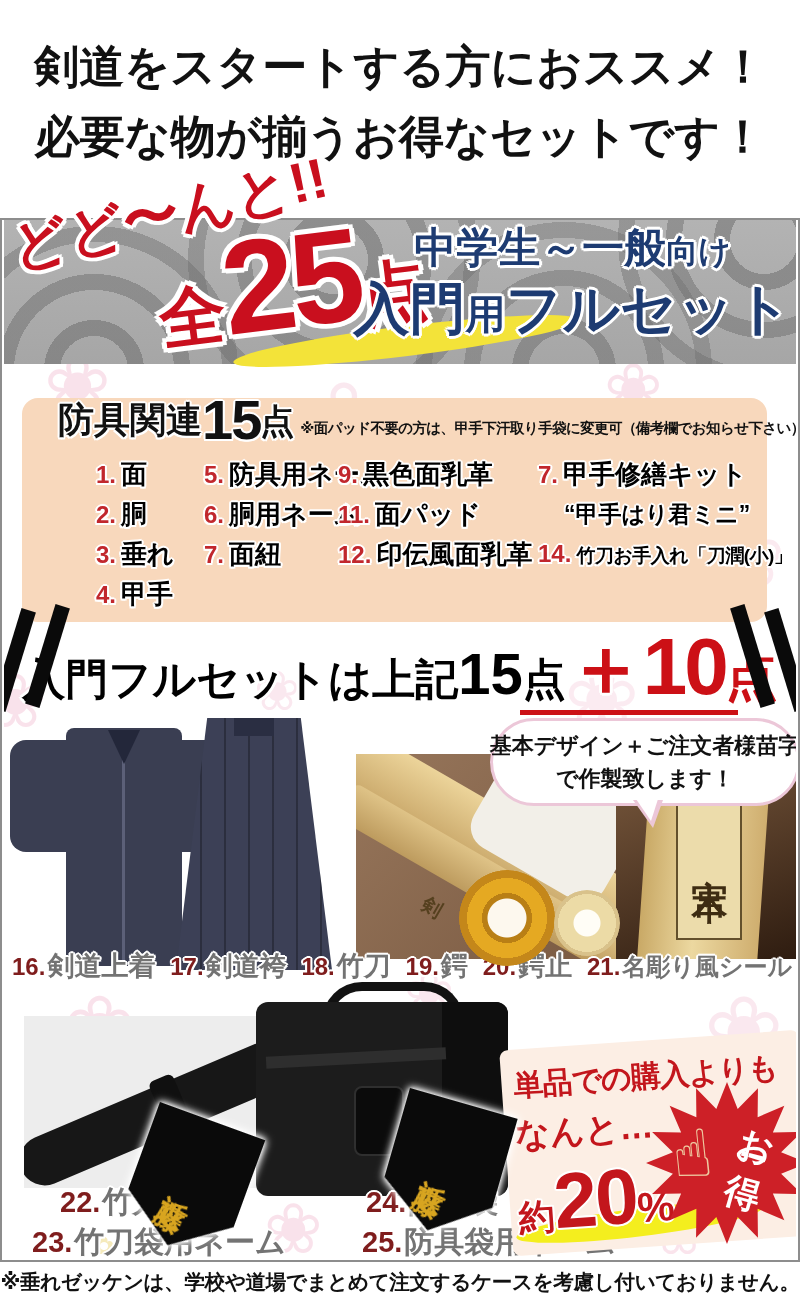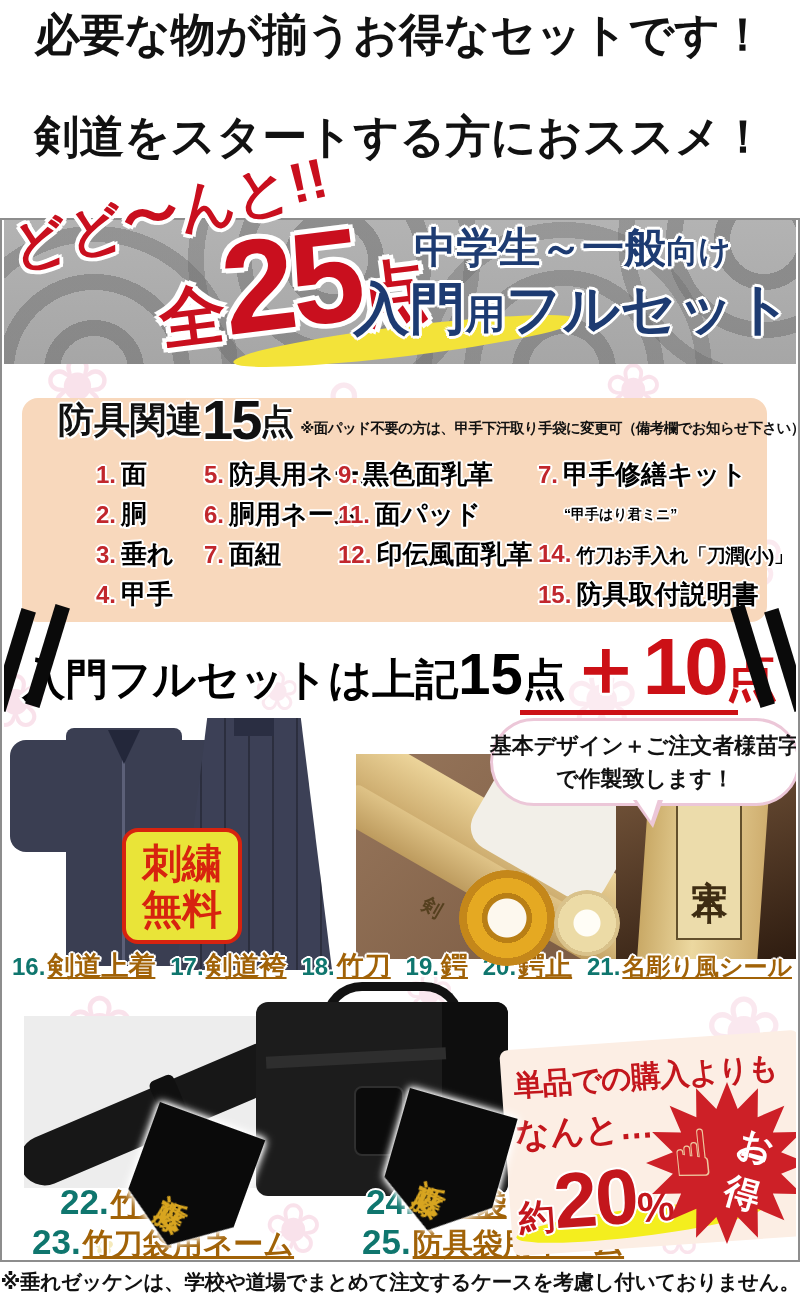--- a/index.html
+++ b/index.html
@@ -56,21 +56,21 @@
   .bogu-head{position:absolute;left:36px;top:-6px;display:flex;align-items:flex-end;white-space:nowrap;}
   .bh1{font-size:36px;font-weight:900;line-height:56px;}
   .bh2{font-size:56px;font-weight:900;line-height:56px;letter-spacing:-2px;}
   .bh3{font-size:34px;font-weight:900;line-height:54px;}
   .bh-note{font-size:14.5px;font-weight:700;letter-spacing:-0.6px;padding:0 0 10px 6px;}
   .col{position:absolute;top:56px;white-space:nowrap;}
   .c1{left:74px;} .c2{left:182px;} .c3{left:316px;} .c4{left:516px;}
   .li{height:40px;line-height:40px;font-weight:900;}
   .ln{color:#c1272d;font-size:24px;margin-right:5px;}
   .lt{font-size:26px;color:#000;}
-  .li .sub{font-size:14px;padding-left:26px;}
+  .li .sub{font-size:23px;padding-left:26px;}
   .li .lt14{font-size:19px;letter-spacing:-0.5px;}
 
   
   .plus-sec{position:absolute;left:0;top:250px;width:792px;height:106px;z-index:1;text-align:center;white-space:nowrap;}
   .plus-sec .t{vertical-align:baseline;font-weight:900;}
   .p-pre{font-size:43px;color:#000;}
   .p-15{font-size:58px;color:#000;}
   .p-ten{font-size:43px;color:#000;}
   .p-plus{font-size:80px;color:#cc1016;letter-spacing:-3px;}
   .p-ten2{font-size:52px;color:#cc1016;}
@@ -120,22 +120,22 @@
     font-size:36px;font-weight:900;color:#3e2c12;letter-spacing:8px;}
   .bubble{position:absolute;left:486px;top:6px;width:304px;height:82px;z-index:4;background:#fff;
     border:3px solid #ecc7d8;border-radius:46px;display:flex;flex-direction:column;align-items:center;justify-content:center;
     font-size:22px;font-weight:900;line-height:1.5;white-space:nowrap;}
   .bubble .tail{position:absolute;left:140px;bottom:-25px;width:0;height:0;
     border-left:20px solid transparent;border-right:10px solid transparent;border-top:28px solid #ecc7d8;}
   .bubble .tail2{position:absolute;left:143px;bottom:-18px;width:0;height:0;
     border-left:15px solid transparent;border-right:7px solid transparent;border-top:22px solid #fff;}
   .labels1{position:absolute;left:8px;right:4px;bottom:0;display:flex;justify-content:space-between;
     align-items:baseline;white-space:nowrap;}
-  .lab .n{color:#0f766e;font-size:24px;font-weight:900;margin-right:2px;}
-  .lab .t{color:#a16207;font-size:27px;font-weight:900;text-decoration:underline;}
+  .lab .n{color:#7f1d1d;font-size:24px;font-weight:900;margin-right:2px;}
+  .lab .t{color:#737373;font-size:27px;font-weight:900;}
   .lab.small .t{font-size:24px;}
 
   
   .row2{position:absolute;left:0;top:620px;width:792px;height:276px;z-index:1;}
   .sbag-photo{position:absolute;left:20px;top:32px;width:312px;height:172px;background:#ededed;overflow:hidden;}
   .sbag{position:absolute;left:-16px;top:62px;width:344px;height:50px;background:#171717;border-radius:26px;
     transform:rotate(-23deg);}
   .sbag .strap{position:absolute;left:150px;top:-6px;width:26px;height:62px;background:#101010;border-radius:6px;}
   .bbag{position:absolute;left:252px;top:10px;width:252px;height:202px;}
   .bbag .handle{position:absolute;left:66px;top:-12px;width:124px;height:34px;border:9px solid #121212;
@@ -146,21 +146,21 @@
   .bbag .patch{position:absolute;left:98px;top:92px;width:46px;height:66px;background:#0b0b0b;border:2px solid #2f2f2f;border-radius:8px;}
   .tag{position:absolute;width:112px;height:132px;background:#0a0a0a;
     clip-path:polygon(0 0,100% 0,100% 70%,50% 100%,0 70%);
     display:flex;align-items:center;justify-content:center;}
   .tagwrap{position:absolute;filter:drop-shadow(0 0 4px #fff) drop-shadow(0 0 2px #fff);z-index:3;}
   .tag .gname{writing-mode:vertical-rl;font-family:"Liberation Serif","DejaVu Serif",serif;
     font-size:30px;font-weight:900;color:#d8a520;letter-spacing:4px;transform:rotate(12deg);}
   .t1{left:156px;top:118px;transform:rotate(20deg);}
   .t2{left:406px;top:104px;transform:rotate(16deg);}
   .labels2 .lab{position:absolute;white-space:nowrap;}
-  .labels2 .lab .n{font-size:35px;}
+  .labels2 .lab .n{font-size:29px;}
   .labels2 .lab .t{font-size:30px;}
   .l22{left:56px;top:198px;} .l23{left:28px;top:238px;}
   .l24{left:362px;top:198px;} .l25{left:358px;top:238px;}
 
   
   .promo{position:absolute;left:502px;top:56px;width:300px;height:206px;z-index:2;
     background:#fceee4;border-radius:8px;transform:rotate(-4deg);color:#c3161c;font-weight:900;}
   .pm1{font-size:30px;margin:16px 0 0 12px;white-space:nowrap;letter-spacing:-1px;}
   .pm2{font-size:34px;margin:6px 0 0 10px;}
   .pm3{position:relative;margin:0 0 0 8px;white-space:nowrap;}
@@ -179,22 +179,22 @@
   
   .footer{position:absolute;left:0;top:1268px;width:800px;text-align:center;
     font-size:20.5px;font-weight:600;letter-spacing:-0.3px;white-space:nowrap;color:#111;}
 </style>
 </head>
 <body>
 
 <div class="page">
 
   <div class="hd">
+    <div class="l l1">剣道をスタートする方におススメ！</div>
     <div class="l">必要な物が揃うお得なセットです！</div>
-    <div class="l l1">剣道をスタートする方におススメ！</div>
   </div>
 
   <div class="framed">
 
     <div class="banner">
       <div class="burst-txt">どど〜んと!!</div>
       <div class="swoosh"></div>
       <div class="zenten">
         <span class="z1">全</span><span class="z2">25</span><span class="z3">点</span>
       </div>
@@ -248,21 +248,20 @@
         </div>
         <div class="col c3">
           <div class="li"><span class="ln ow2">9.</span><span class="lt ow2">黒色面乳革</span></div>
           <div class="li"><span class="ln ow2">11.</span><span class="lt ow2">面パッド</span></div>
           <div class="li"><span class="ln ow2">12.</span><span class="lt ow2">印伝風面乳革</span></div>
         </div>
         <div class="col c4">
           <div class="li"><span class="ln ow2">7.</span><span class="lt ow2">甲手修繕キット</span></div>
           <div class="li"><span class="lt sub ow2">“甲手はり君ミニ”</span></div>
           <div class="li"><span class="ln ow2">14.</span><span class="lt lt14 ow2">竹刀お手入れ「刀潤(小)」</span></div>
-          <div class="li"><span class="ln ow2">15.</span><span class="lt ow2">防具取付説明書</span></div>
         </div>
       </div>
 
       <div class="plus-sec">
         <div class="slash slashL">
             <i class="b1"></i>
             <i class="b2"></i>
           </div>
         <div class="slash slashR">
             <i class="b1"></i>
@@ -275,24 +274,20 @@
       <div class="row1">
         <div class="gi">
           <div class="sleeves"></div>
           <div class="body"></div>
           <div class="cline"></div>
           <div class="collar"></div>
         </div>
         <div class="hakama">
           <div class="pleats"></div>
           <div class="koshi"></div>
-        </div>
-        <div class="badge">
-          <span>刺繍</span>
-          <span>無料</span>
         </div>
         <div class="shinai-photo">
           <div class="bam1"></div>
           <div class="bam2"></div>
           <div class="wrap"></div>
           <span class="mark">剣</span>
         </div>
         <div class="tsuba"></div>
         <div class="tsubadome"></div>
         <div class="sticker-photo">

